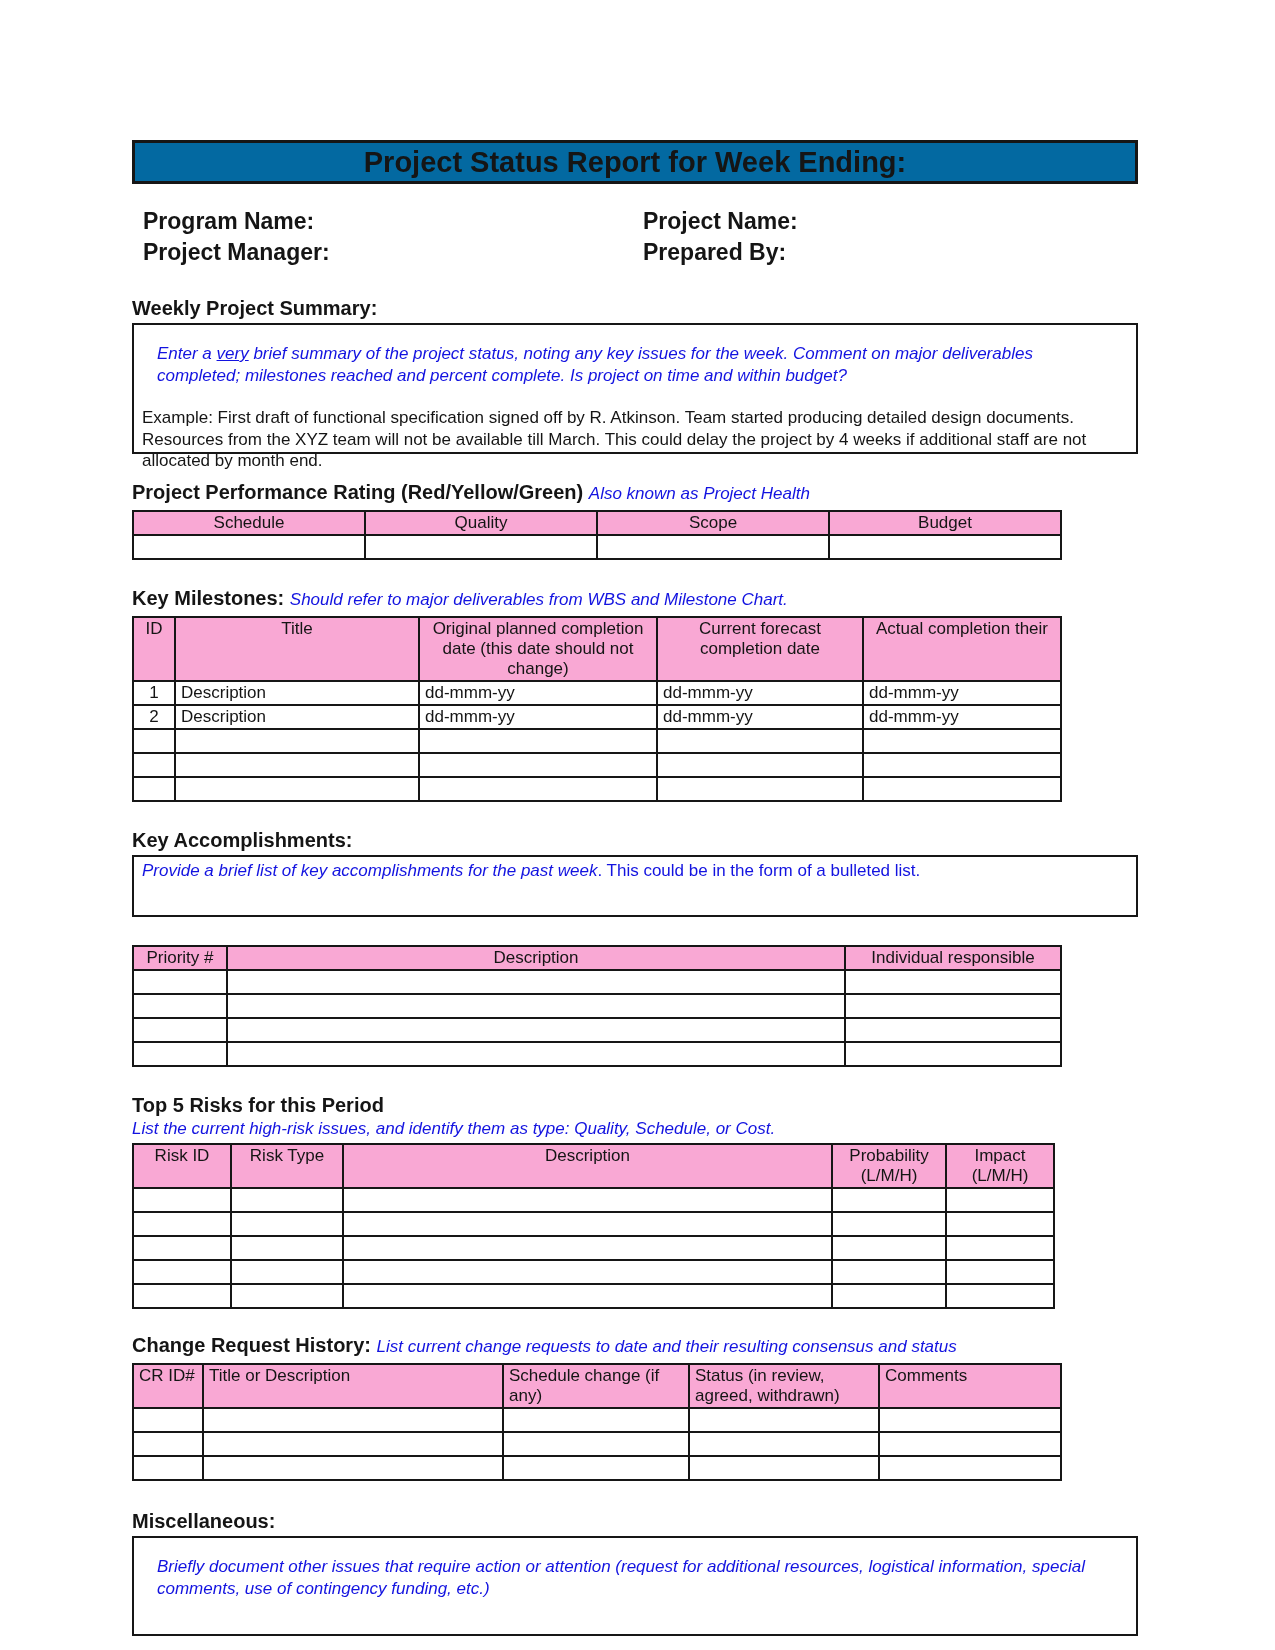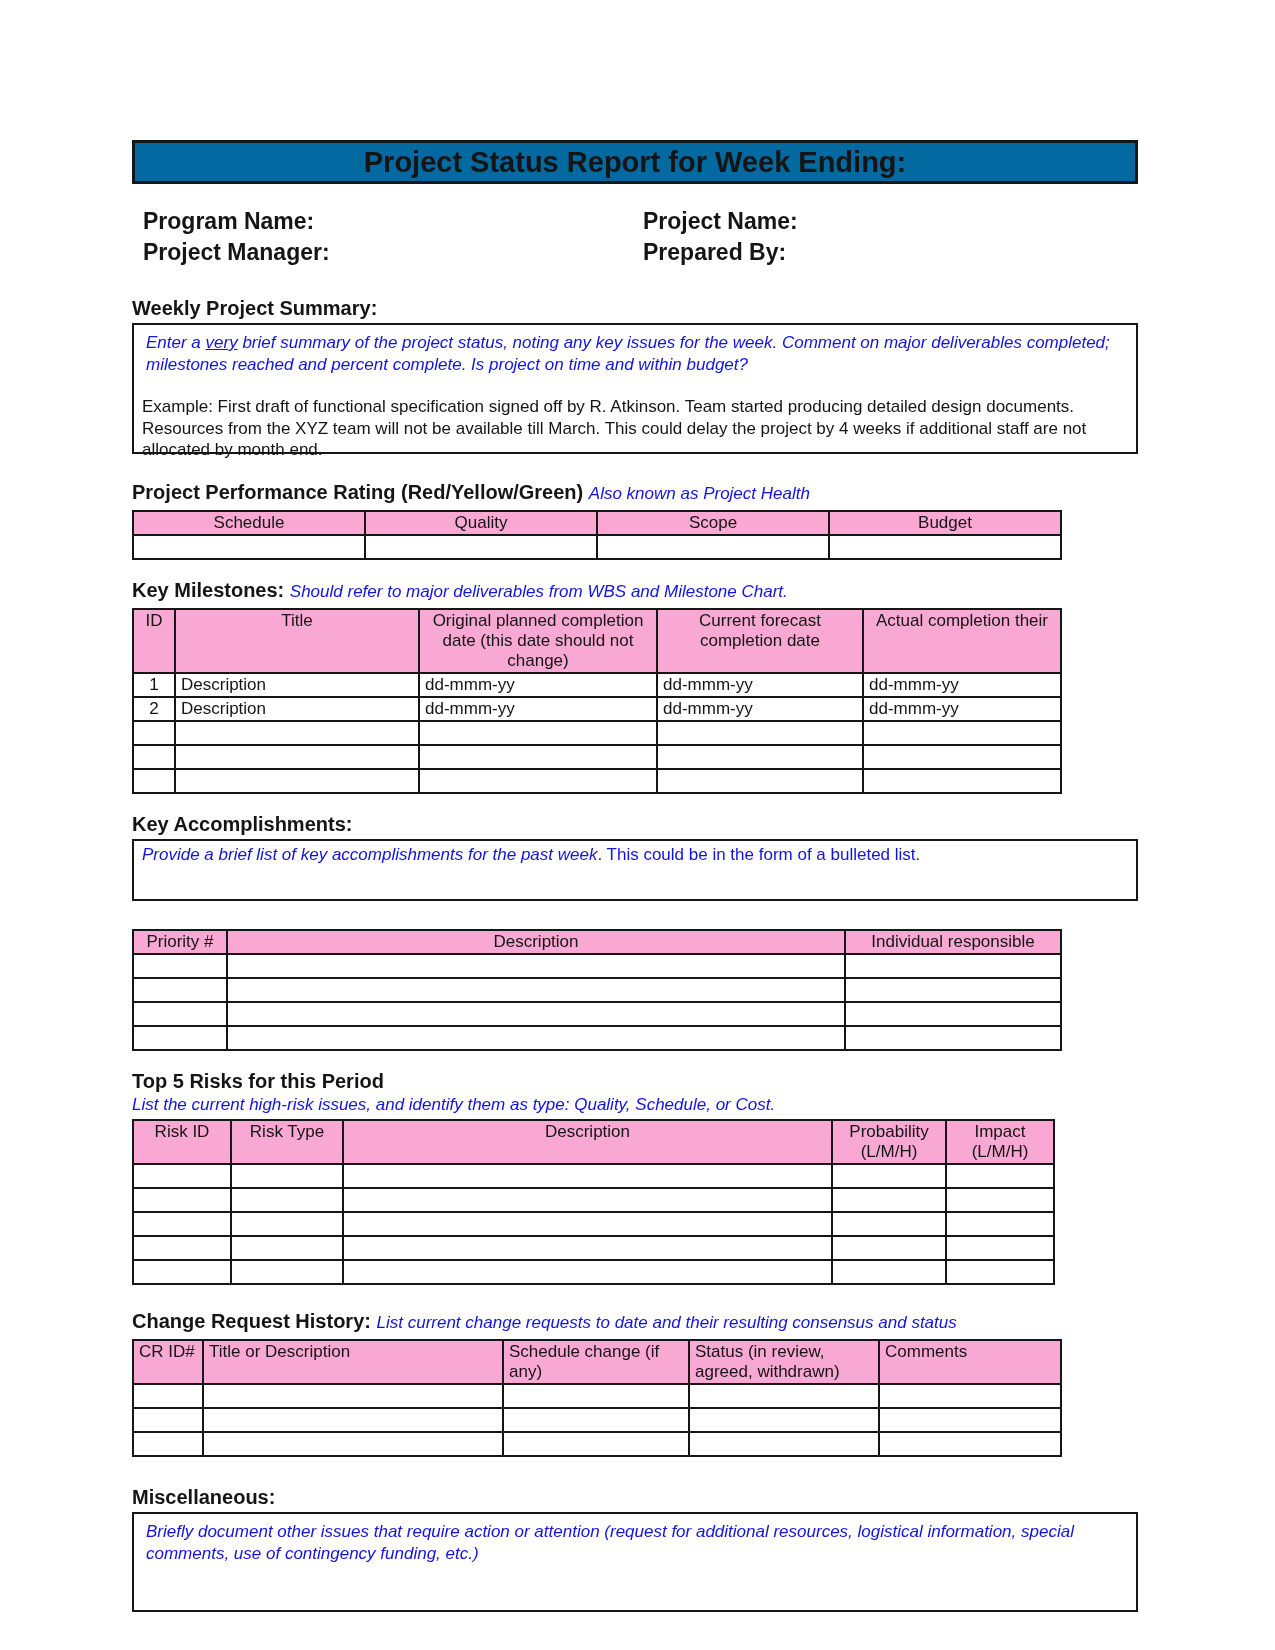--- a/index.html
+++ b/index.html
@@ -24,32 +24,32 @@
   .sec-heading { font-size:20px; font-weight:bold; margin:0; line-height:24px; }
   .inline-sub, .sub-line {
     font-size:17px; font-weight:normal; font-style:italic; color:#1313e0;
   }
   .sub-line { display:block; line-height:21px; margin-top:1px; }
 
   .box {
     border:2px solid #161616; margin-top:3px; padding:3px 8px;
     font-size:17px; line-height:21.5px; box-sizing:border-box; width:1006px;
   }
-  .box .blue-para { color:#1313e0; font-style:italic; margin:4px; }
+  .box .blue-para { color:#1313e0; font-style:italic; margin:15px; }
   .box .blue-para .u { text-decoration:underline; }
   .box .black-para { margin:21px 0 0 0; }
   .summary-box { height:131px; }
   .accomp-box { height:62px; }
   .misc-box { height:100px; }
   .blue-inline-italic { color:#1313e0; font-style:italic; }
   .blue-inline { color:#1313e0; }
 
   .m-t-30 { margin-top:26px; }
   .m-t-28 { margin-top:28px; }
-  .m-t-26 { margin-top:18px; }
+  .m-t-26 { margin-top:26px; }
   .m-t-24 { margin-top:24px; }
 
   table { border-collapse:collapse; table-layout:fixed; margin-top:4px; font-size:17px; }
   th, td { border:2px solid #161616; padding:1px 5px; overflow:hidden; }
   thead th {
     background:#f9a8d4; font-weight:normal; text-align:center;
     vertical-align:top; line-height:20px;
   }
   tbody td { height:20px; line-height:20px; text-align:left; vertical-align:top; }
   .center-col { text-align:center; }

